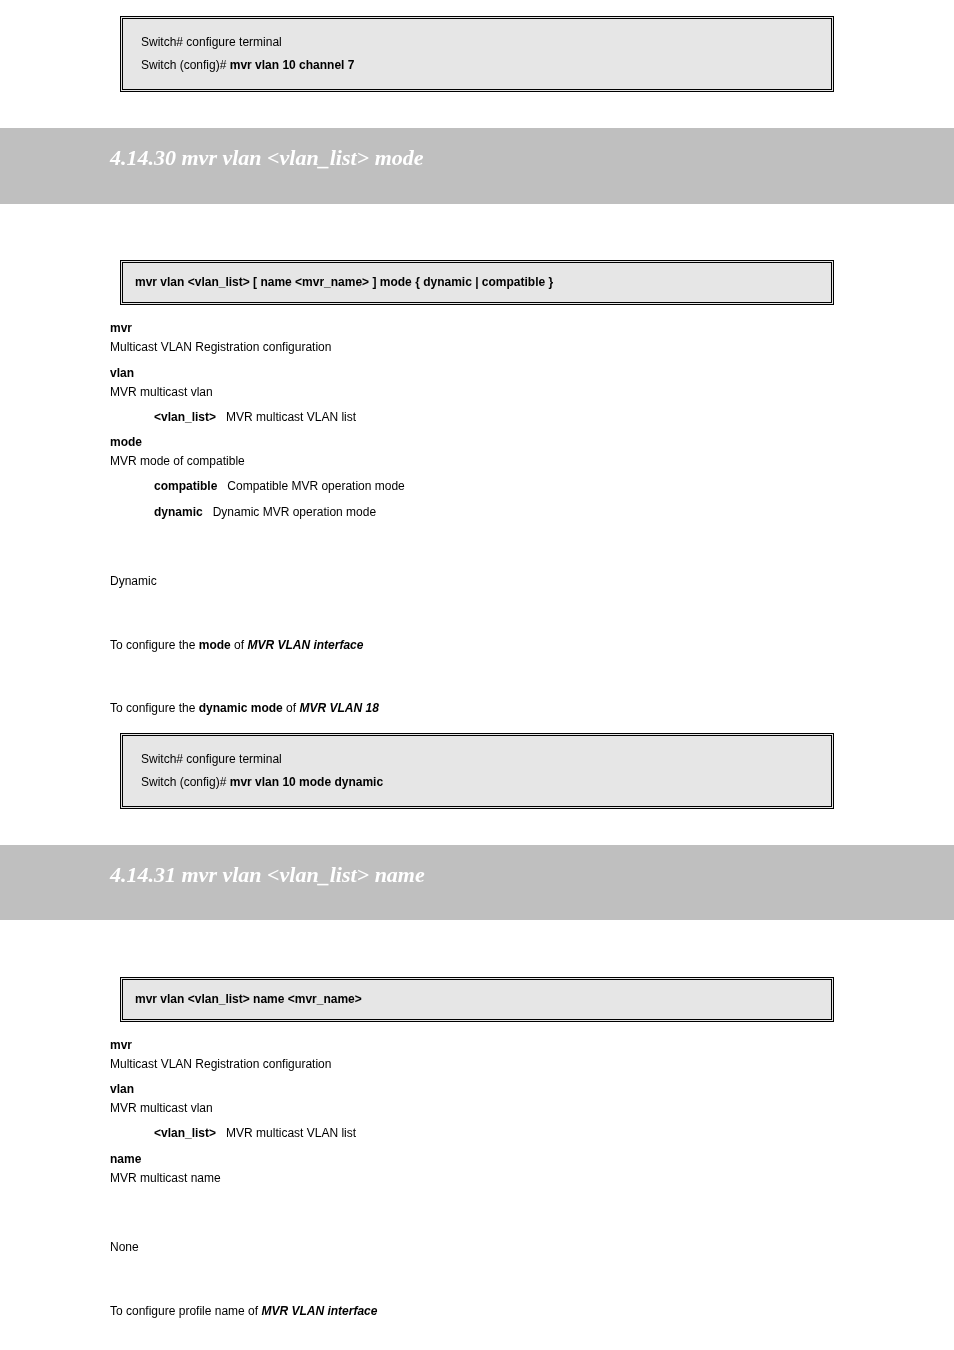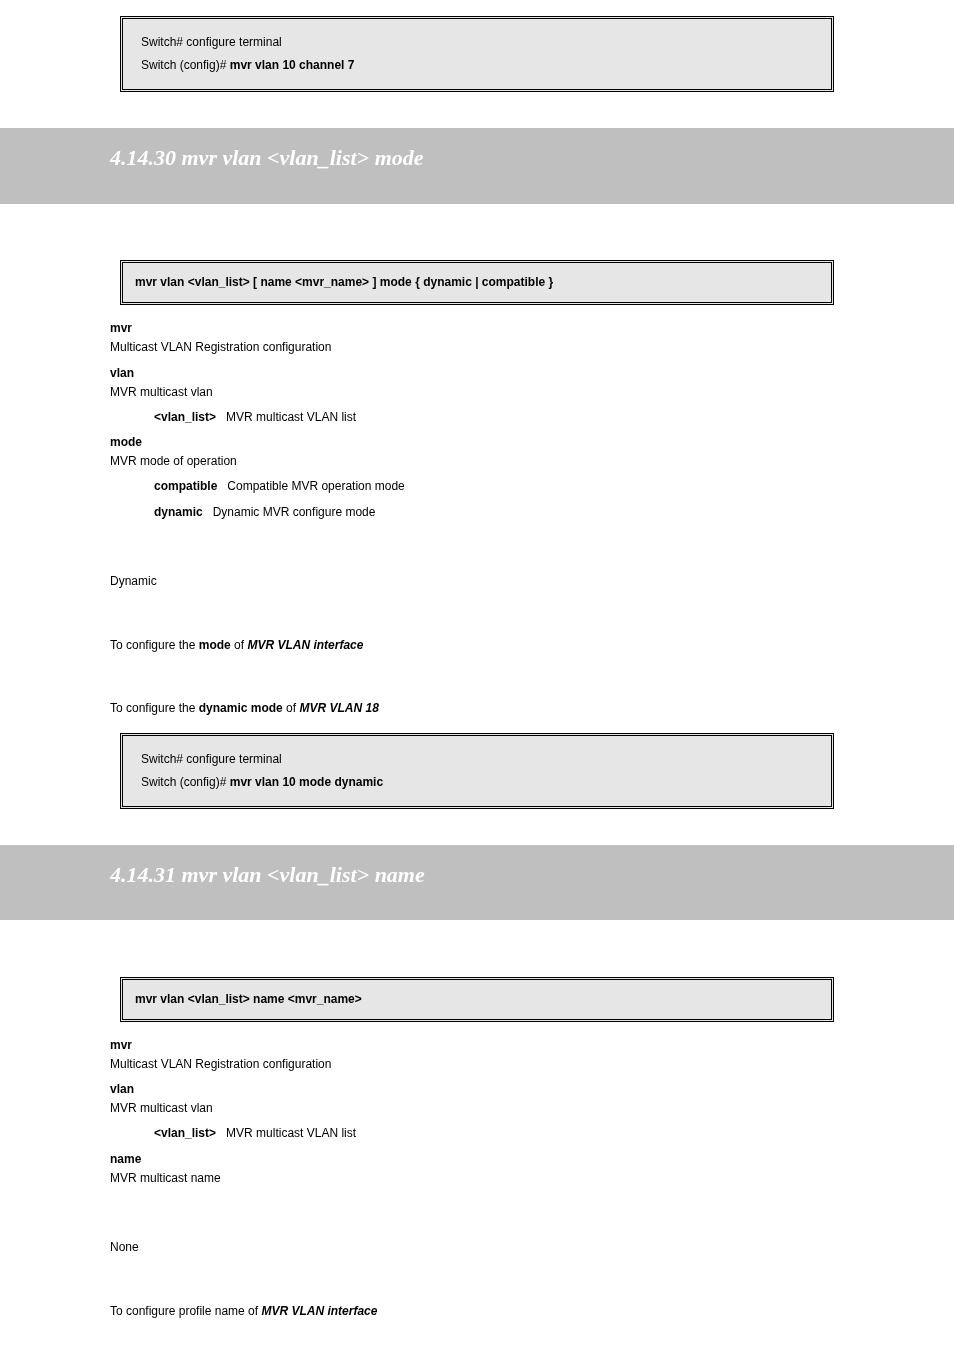--- a/index.html
+++ b/index.html
@@ -107,29 +107,29 @@
     <div class="param-row in0">
       <span class="param-term">vlan</span>
       <span class="param-desc">MVR multicast vlan</span>
     </div>
     <div class="param-row in1">
       <span class="param-term">&lt;vlan_list&gt;</span>
       <span class="param-desc">MVR multicast VLAN list</span>
     </div>
     <div class="param-row in0">
       <span class="param-term">mode</span>
-      <span class="param-desc">MVR mode of operation</span>
+      <span class="param-desc">MVR mode of compatible</span>
     </div>
     <div class="param-row in1">
       <span class="param-term">compatible</span>
       <span class="param-desc">Compatible MVR operation mode</span>
     </div>
     <div class="param-row in1">
       <span class="param-term">dynamic</span>
-      <span class="param-desc">Dynamic MVR configure mode</span>
+      <span class="param-desc">Dynamic MVR operation mode</span>
     </div>
   </div>
 
   <div class="heading">Default</div>
   <div class="plain-line">Dynamic</div>
 
   <div class="heading">Usage Guide</div>
   <div class="plain-line">
     <span>To configure the </span><span class="b">mode</span><span> of </span><span class="b i">MVR VLAN interface</span>
   </div>

